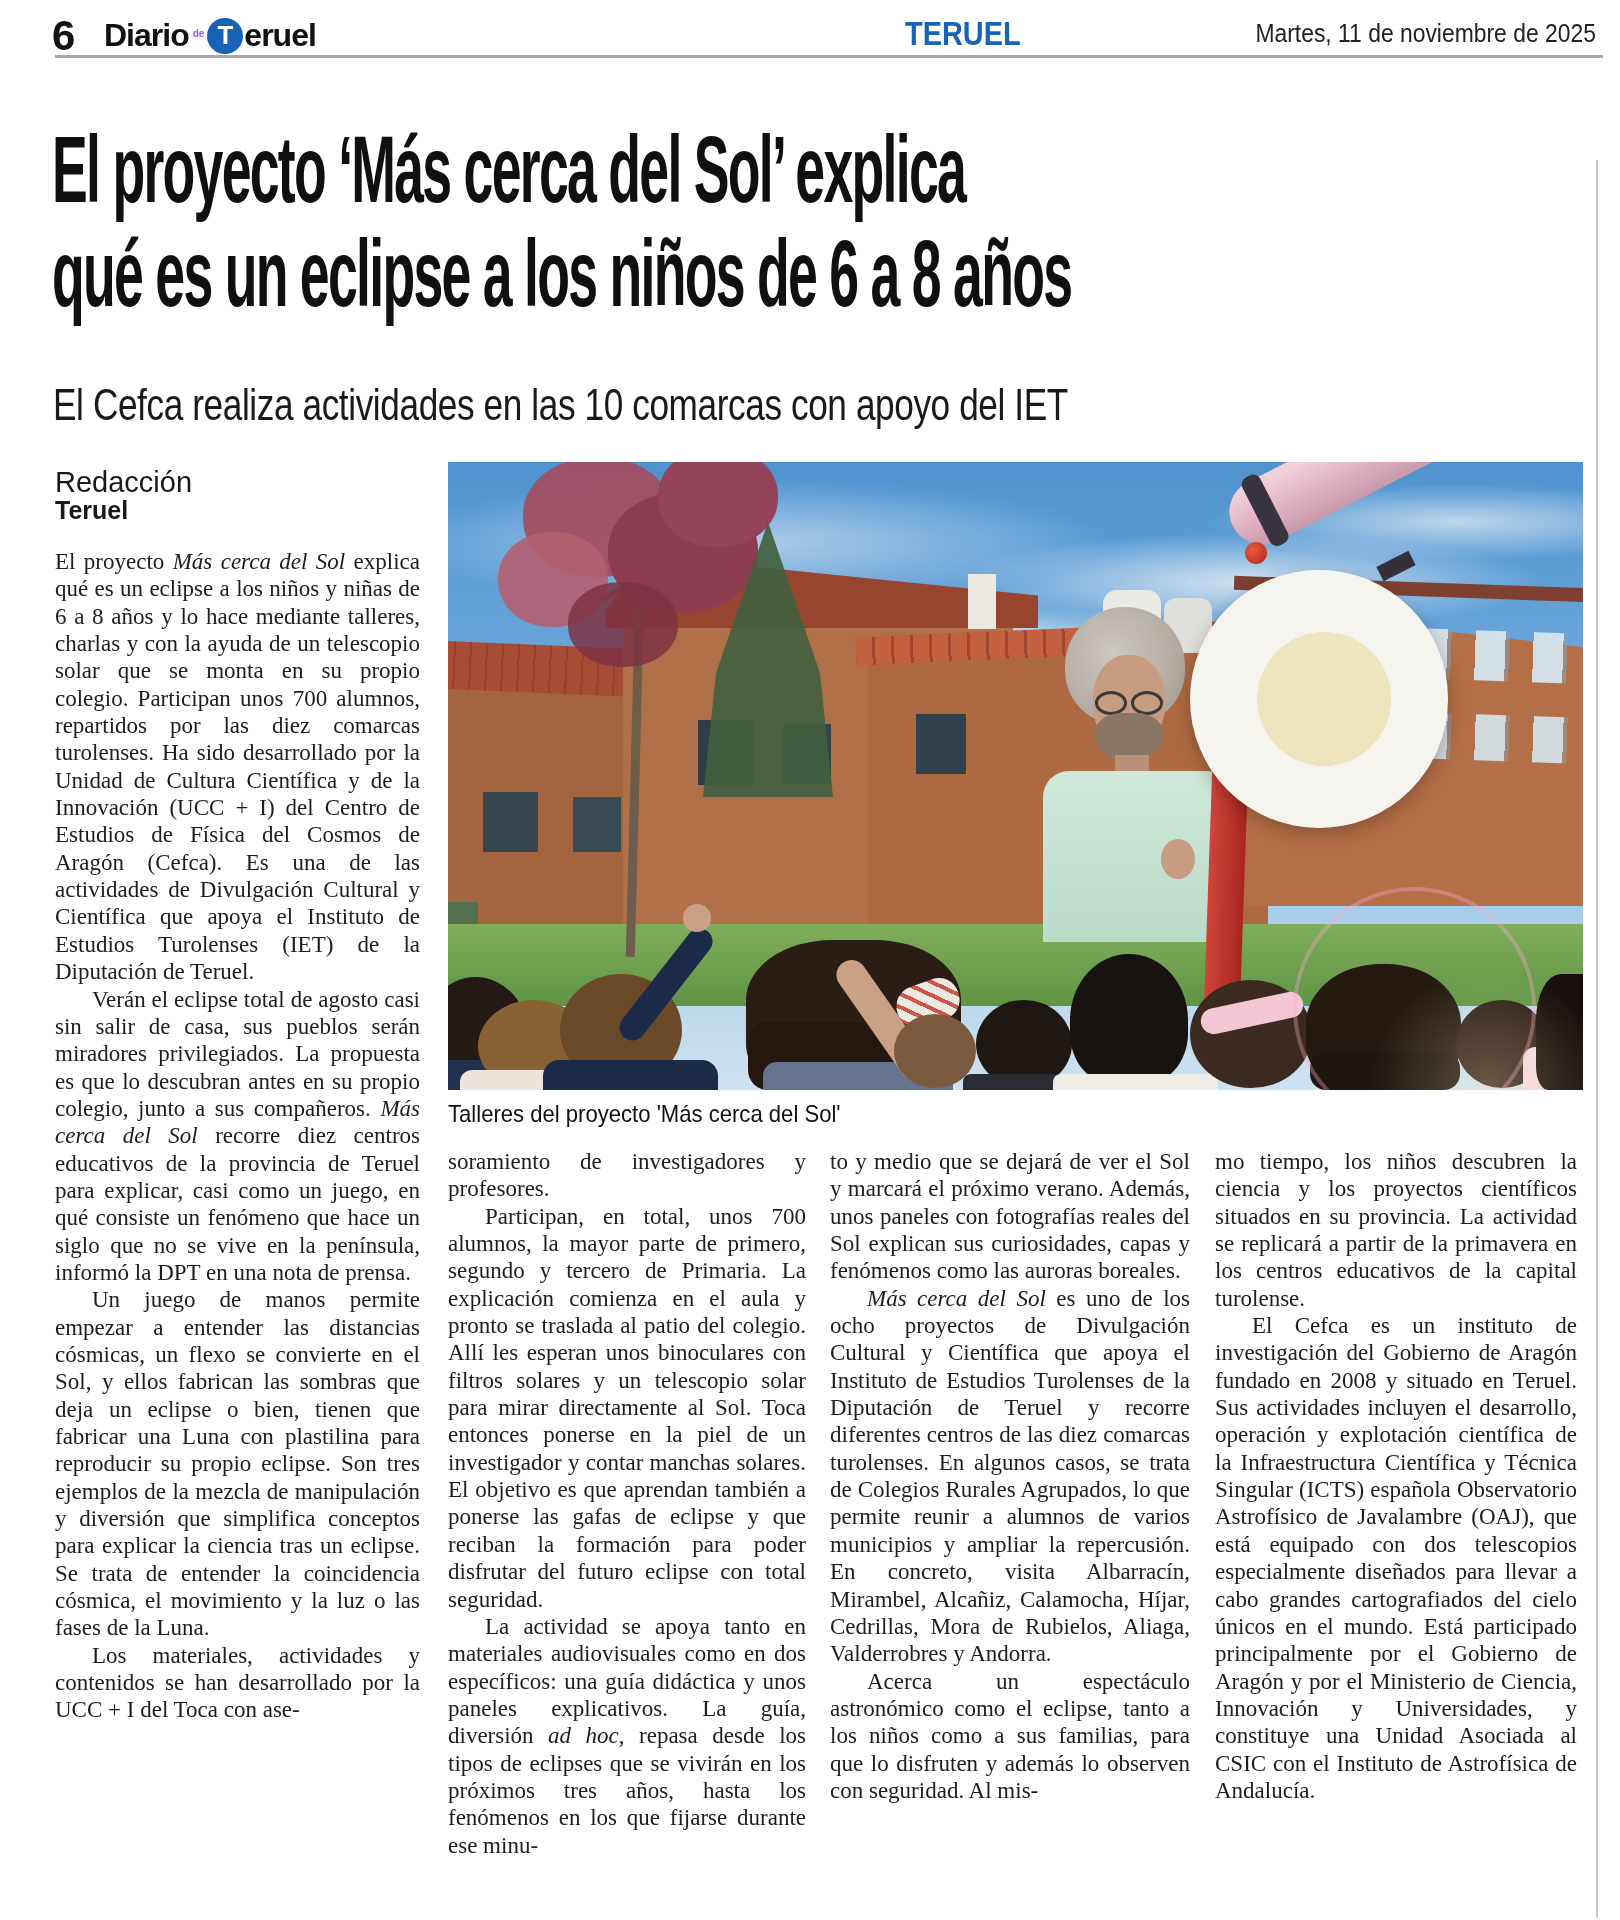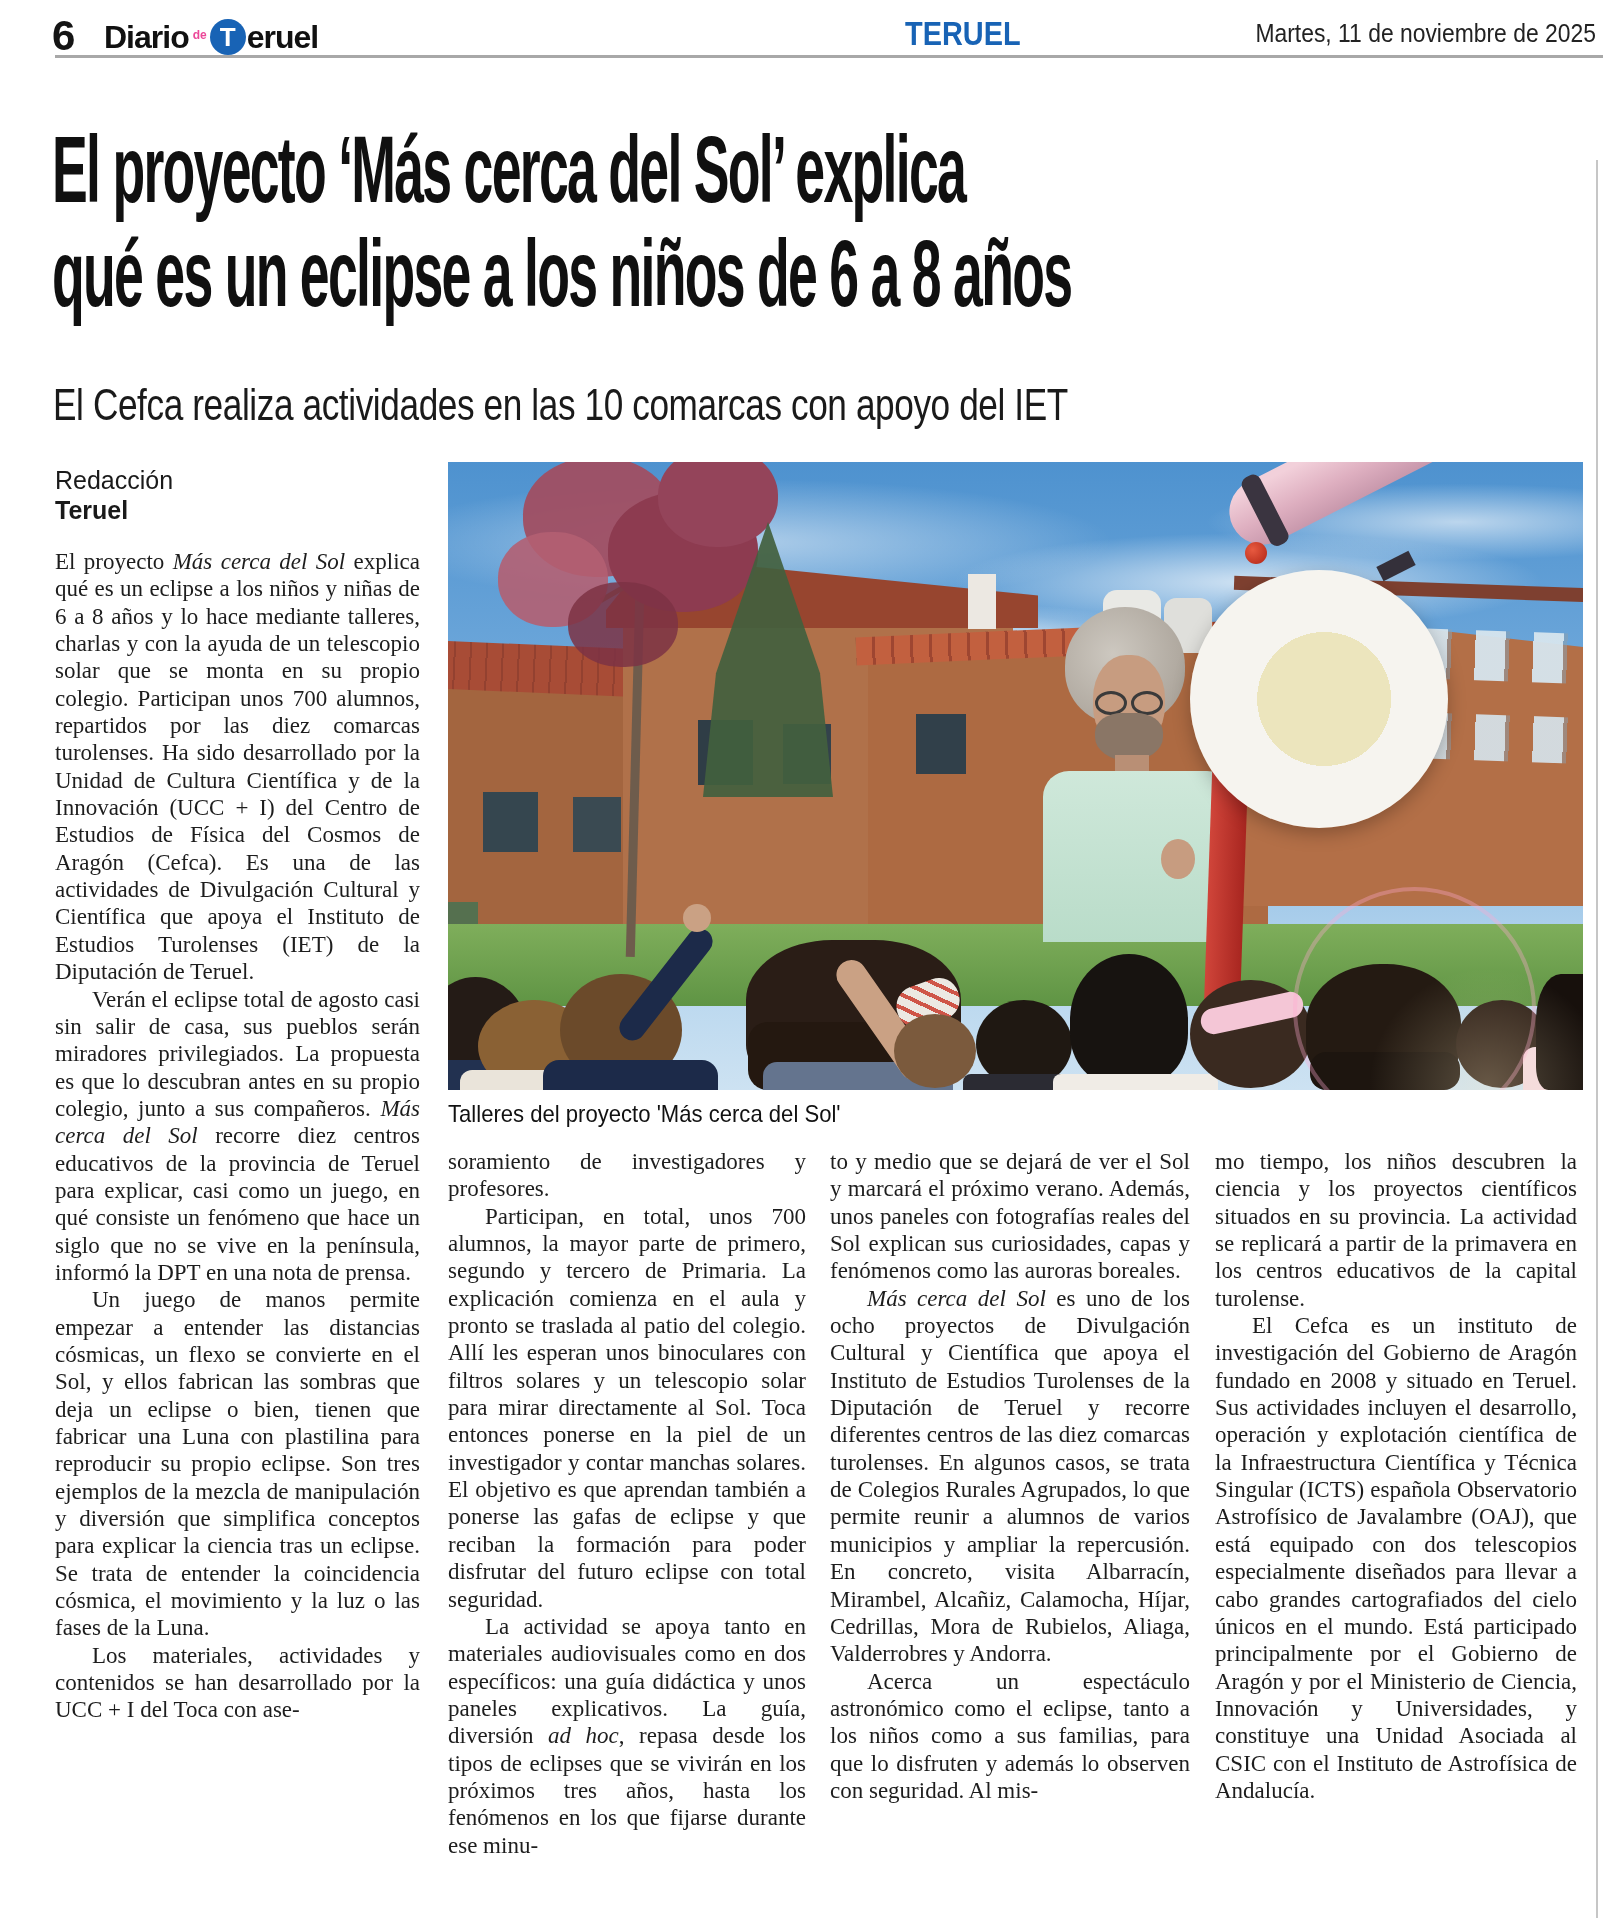--- a/index.html
+++ b/index.html
@@ -4,37 +4,37 @@
 <style>
   html,body{margin:0;padding:0;background:#fff;}
   #page{position:relative;width:1620px;height:1920px;background:#ffffff;overflow:hidden;
         font-family:"Liberation Sans",sans-serif;color:#141414;}
   i.b{position:absolute;display:block;}
 
   
   #pagenum{position:absolute;left:52px;top:12px;font-size:42px;font-weight:700;letter-spacing:-2px;}
   #brand{position:absolute;left:104px;top:16px;display:flex;align-items:center;font-weight:700;}
   #brand .w1,#brand .w3{font-size:32px;letter-spacing:-1px;color:#111;}
-  #brand .de{font-size:12px;margin:12px 2px 16px 4px;color:#ec4899;}
+  #brand .de{font-size:10px;margin:12px 2px 16px 4px;color:#8b5cf6;}
   #brand .circ{width:36px;height:36px;border-radius:50%;background:#1863b5;color:#fff;display:flex;
                align-items:center;justify-content:center;font-size:26px;font-weight:700;margin:0 1px;}
   #section{position:absolute;left:905px;top:14px;font-size:34px;font-weight:700;color:#1863b5;
            letter-spacing:0;transform:scaleX(.85);transform-origin:0 0;white-space:nowrap;}
   #date{position:absolute;right:24px;top:18px;font-size:26px;font-weight:400;color:#222;
         transform:scaleX(.88);transform-origin:100% 0;white-space:nowrap;}
   #hrule{position:absolute;left:55px;top:55px;width:1548px;height:3px;background:#a8a8a8;}
   #vrule{position:absolute;left:1596px;top:160px;width:2px;height:1758px;background:#c6c6c6;}
 
   
   .hl{position:absolute;left:52px;font-weight:700;font-size:94px;letter-spacing:-3px;color:#101010;
       transform:scaleX(.57);transform-origin:0 0;white-space:nowrap;}
   #hl1{top:116px;} #hl2{top:220px;}
   #sub{position:absolute;left:53px;top:380px;font-size:44px;font-weight:400;letter-spacing:-.5px;color:#1a1a1a;
        transform:scaleX(.8);transform-origin:0 0;white-space:nowrap;}
-  #by-author{position:absolute;left:55px;top:466px;font-size:25px;color:#1a1a1a;text-align:right;}
+  #by-author{position:absolute;left:55px;top:466px;font-size:29px;color:#1a1a1a;text-align:right;}
   #by-place{position:absolute;left:55px;top:496px;font-size:25px;font-weight:700;color:#1a1a1a;}
 
   
   .col{position:absolute;top:1148px;font-family:"Liberation Serif",serif;font-size:23px;
        line-height:27.35px;text-align:justify;color:#1d1d1d;hyphens:auto;-webkit-hyphens:auto;}
   #col1{left:55px;top:548px;width:365px;}
   #col2{left:448px;width:358px;}
   #col3{left:830px;width:360px;}
   #col4{left:1215px;width:362px;}
   .col p{margin:0;}

